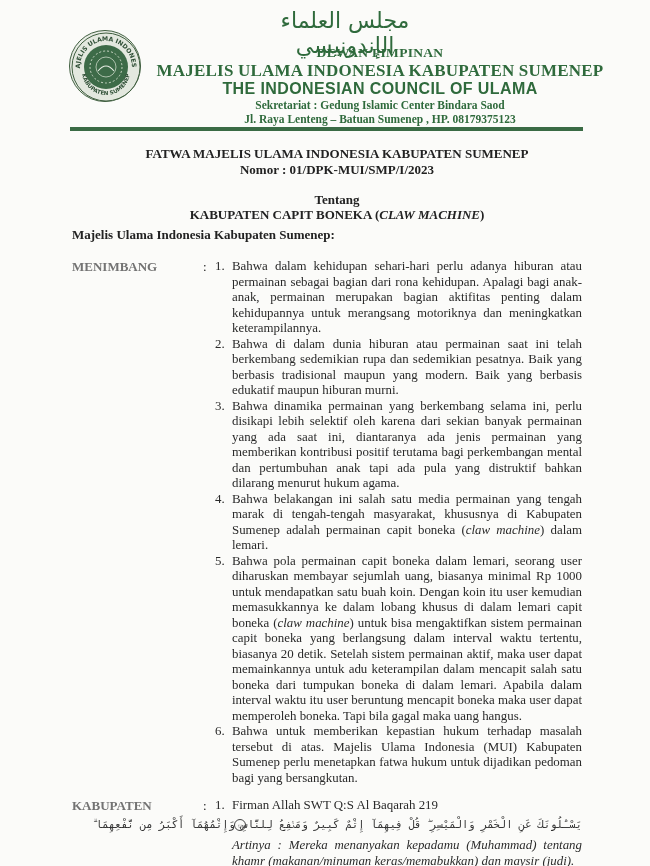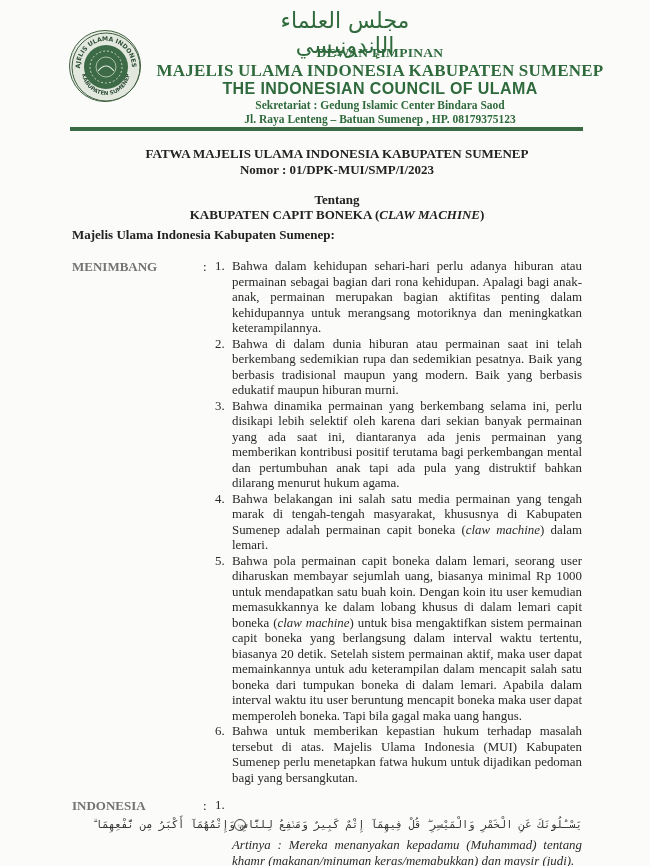--- a/index.html
+++ b/index.html
@@ -93,20 +93,20 @@
 <div class="colon" style="top:259px;">:</div>
 <ol class="items" style="top:259px;">
   <li><span class="num">1.</span><span>Bahwa dalam kehidupan sehari-hari perlu adanya hiburan atau permainan sebagai bagian dari rona kehidupan. Apalagi bagi anak-anak, permainan merupakan bagian aktifitas penting dalam kehidupannya untuk merangsang motoriknya dan meningkatkan keterampilannya.</span></li>
   <li><span class="num">2.</span><span>Bahwa di dalam dunia hiburan atau permainan saat ini telah berkembang sedemikian rupa dan sedemikian pesatnya. Baik yang berbasis tradisional maupun yang modern. Baik yang berbasis edukatif maupun hiburan murni.</span></li>
   <li><span class="num">3.</span><span>Bahwa dinamika permainan yang berkembang selama ini, perlu disikapi lebih selektif oleh karena dari sekian banyak permainan yang ada saat ini, diantaranya ada jenis permainan yang memberikan kontribusi positif terutama bagi perkembangan mental dan pertumbuhan anak tapi ada pula yang distruktif bahkan dilarang menurut hukum agama.</span></li>
   <li><span class="num">4.</span><span>Bahwa belakangan ini salah satu media permainan yang tengah marak di tengah-tengah masyarakat, khususnya di Kabupaten Sumenep adalah permainan capit boneka (</span><i>claw machine</i><span>) dalam lemari.</span></li>
   <li><span class="num">5.</span><span>Bahwa pola permainan capit boneka dalam lemari, seorang user diharuskan membayar sejumlah uang, biasanya minimal Rp 1000 untuk mendapatkan satu buah koin. Dengan koin itu user kemudian memasukkannya ke dalam lobang khusus di dalam lemari capit boneka (</span><i>claw machine</i><span>) untuk bisa mengaktifkan sistem permainan capit boneka yang berlangsung dalam interval waktu tertentu, biasanya 20 detik. Setelah sistem permainan aktif, maka user dapat memainkannya untuk adu keterampilan dalam mencapit salah satu boneka dari tumpukan boneka di dalam lemari. Apabila dalam interval waktu itu user beruntung mencapit boneka maka user dapat memperoleh boneka. Tapi bila gagal maka uang hangus.</span></li>
   <li><span class="num">6.</span><span>Bahwa untuk memberikan kepastian hukum terhadap masalah tersebut di atas. Majelis Ulama Indonesia (MUI) Kabupaten Sumenep perlu menetapkan fatwa hukum untuk dijadikan pedoman bagi yang bersangkutan.</span></li>
 </ol>
 
-<div class="section-label" style="top:798px;">INDONESIA</div>
+<div class="section-label" style="top:798px;">KABUPATEN</div>
 <div class="colon" style="top:798px;">:</div>
 <ol class="items" style="top:798px;">
-  <li><span class="num">1.</span></li>
+  <li><span class="num">1.</span><span>Firman Allah SWT  Q:S Al Baqarah  219</span></li>
 </ol>
 <div class="verse-mark">۞</div>
 <div class="verse">يَسْـَٔلُونَكَ عَنِ الْخَمْرِ وَالْمَيْسِرِ ۖ قُلْ فِيهِمَآ إِثْمٌ كَبِيرٌ وَمَنَٰفِعُ لِلنَّاسِ وَإِثْمُهُمَآ أَكْبَرُ مِن نَّفْعِهِمَا ۗ</div>
 <div class="artinya">Artinya : Mereka menanyakan kepadamu (Muhammad) tentang khamr (makanan/minuman keras/memabukkan) dan maysir (judi).</div>
 
 </body></html>

